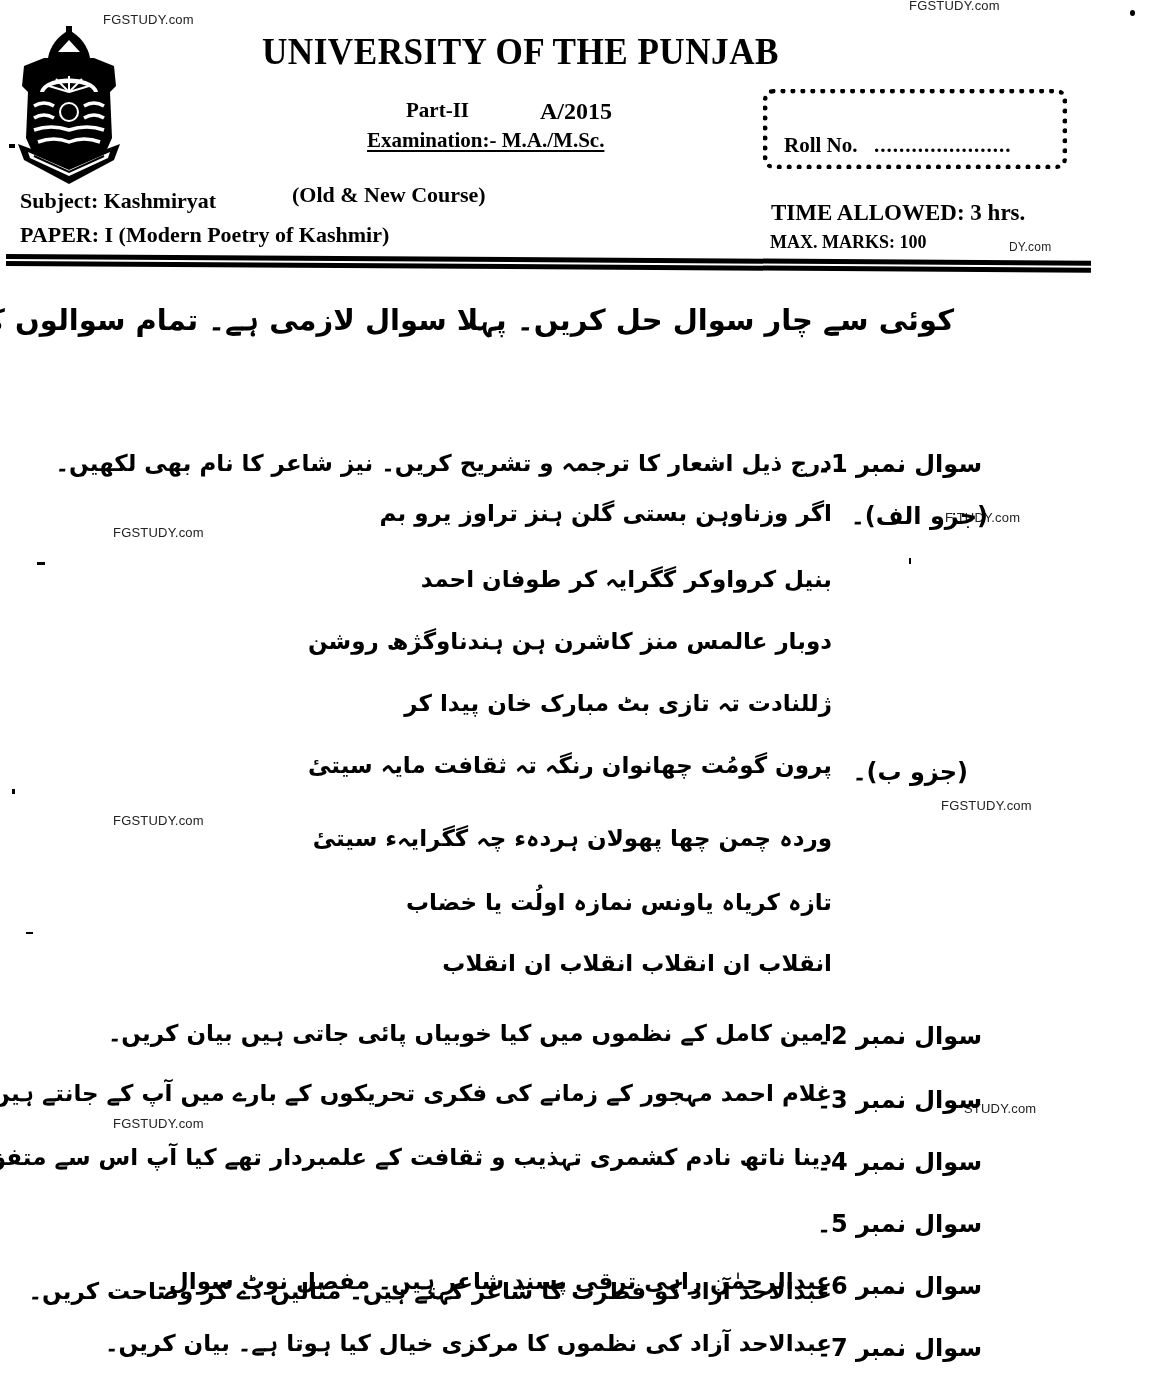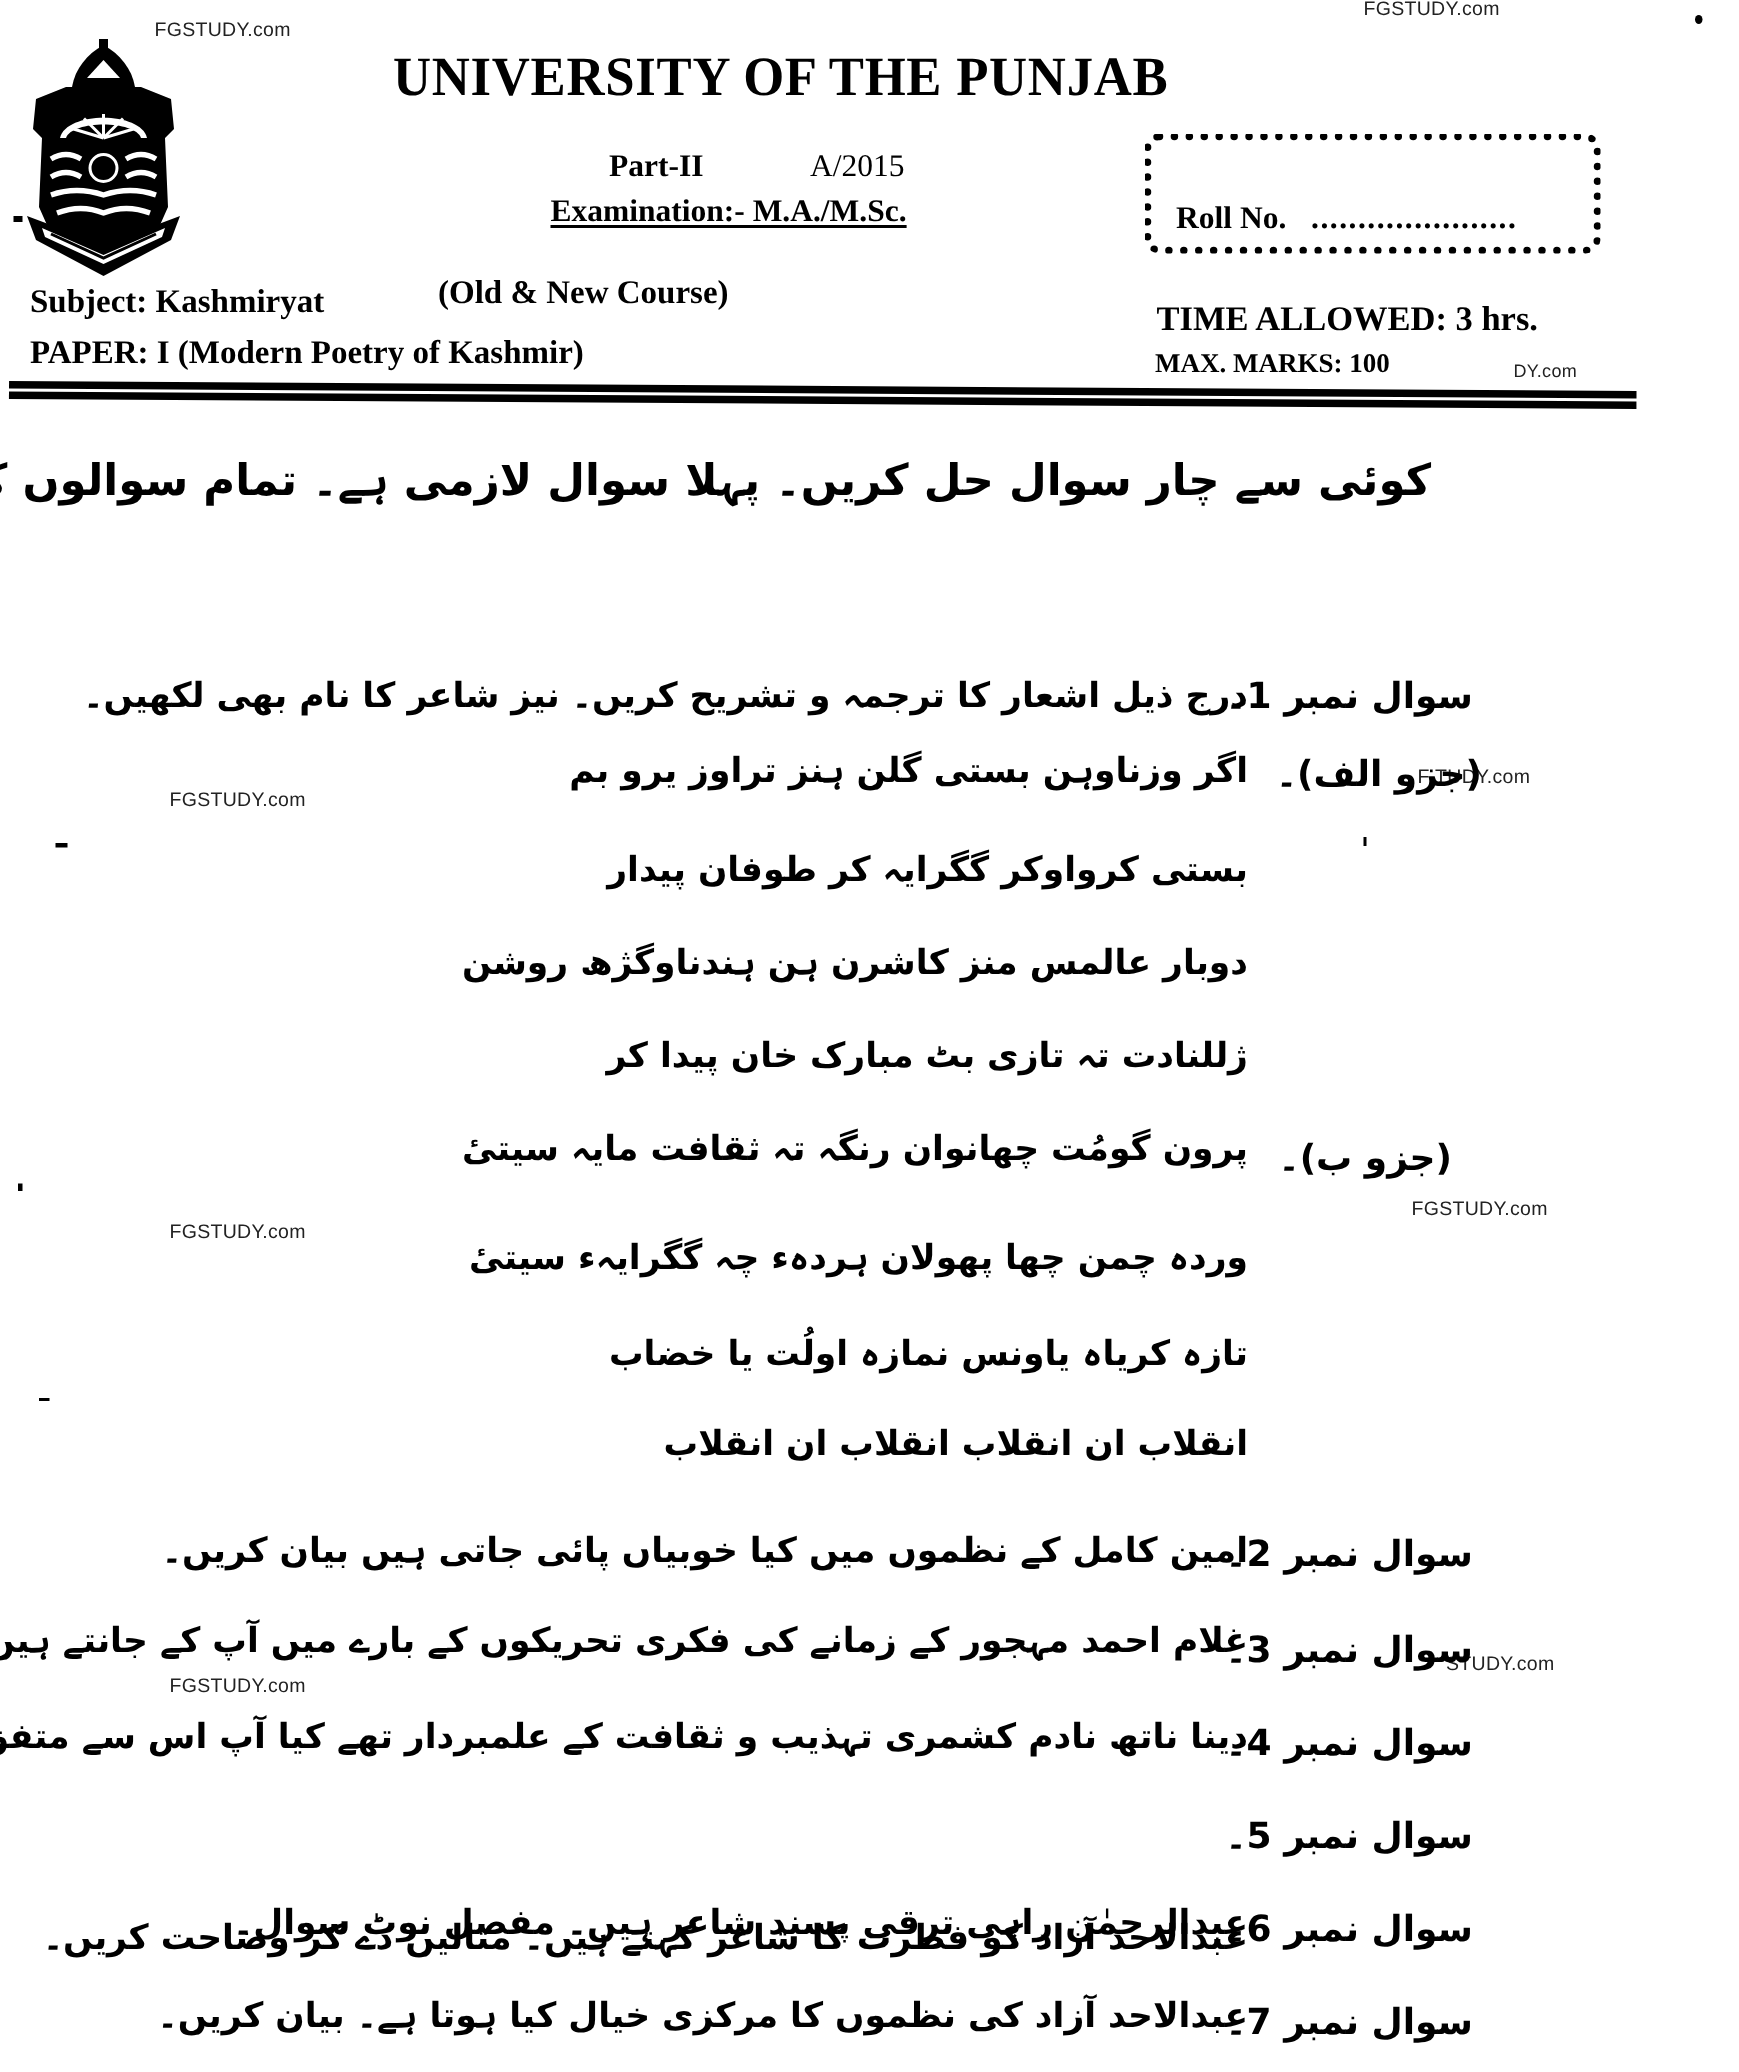--- a/index.html
+++ b/index.html
@@ -27,21 +27,21 @@
     .logo { left: 14px; top: 26px; width: 110px; height: 162px; }
     .uni-title {
       left: 262px; top: 30px;
       font-size: 37px; font-weight: bold;
       letter-spacing: 0.5px;
       white-space: nowrap;
       transform: scaleX(0.95);
       transform-origin: left top;
     }
     .part { left: 406px; top: 98px; font-size: 21px; font-weight: bold; white-space: nowrap; }
-    .session { left: 540px; top: 98px; font-size: 21px; font-weight: normal; white-space: nowrap; }
+    .session { left: 540px; top: 98px; font-size: 24px; font-weight: bold; white-space: nowrap; }
     .exam {
       left: 367px; top: 128px; font-size: 21px; font-weight: bold;
       text-decoration: underline; text-underline-offset: 3px;
       white-space: nowrap;
     }
     .rollbox {
       left: 763px; top: 89px; width: 304px; height: 80px;
       border: 5px dotted #000;
       border-radius: 10px;
       box-sizing: border-box;
@@ -153,21 +153,21 @@
   <div class="l2"></div>
 </div>
 
 <div class="urdu instruction">کوئی سے چار سوال حل کریں۔ پہلا سوال لازمی ہے۔ تمام سوالوں کے نمبر یکساں ہیں۔</div>
 
 <div class="urdu q-label" style="right:177px; top:450px;">سوال نمبر 1۔</div>
 <div class="urdu q-text" style="right:327px; top:450px;">درج ذیل اشعار کا ترجمہ و تشریح کریں۔ نیز شاعر کا نام بھی لکھیں۔</div>
 
 <div class="urdu q-label" style="right:171px; top:502px;">(جزو الف)۔</div>
 <div class="urdu verse" style="right:327px; top:500px;">اگر وزناوہن بستی گلن ہنز تراوز یرو بم</div>
-<div class="urdu verse" style="right:327px; top:566px;">بستی کرواوکر گگرایہ کر طوفان پیدار</div>
+<div class="urdu verse" style="right:327px; top:566px;">بنیل کرواوکر گگرایہ کر طوفان احمد</div>
 <div class="urdu verse" style="right:327px; top:628px;">دوبار عالمس منز کاشرن ہن ہندناوگژھ روشن</div>
 <div class="urdu verse" style="right:327px; top:690px;">ژللنادت تہ تازی بٹ مبارک خان پیدا کر</div>
 <div class="speck" style="left:909px; top:558px; width:2px; height:6px;"></div>
 
 <div class="urdu q-label" style="right:191px; top:758px;">(جزو ب)۔</div>
 <div class="urdu verse" style="right:327px; top:752px;">پرون گومُت چھانوان رنگہ تہ ثقافت مایہ سیتیٔ</div>
 <div class="urdu verse" style="right:327px; top:825px;">وردہ چمن چھا پھولان ہردہء چہ گگرایہء سیتیٔ</div>
 <div class="urdu verse" style="right:327px; top:889px;">تازہ کریاہ یاونس نمازہ اولُت یا خضاب</div>
 <div class="urdu verse" style="right:327px; top:950px;">انقلاب ان انقلاب انقلاب ان انقلاب</div>
 

